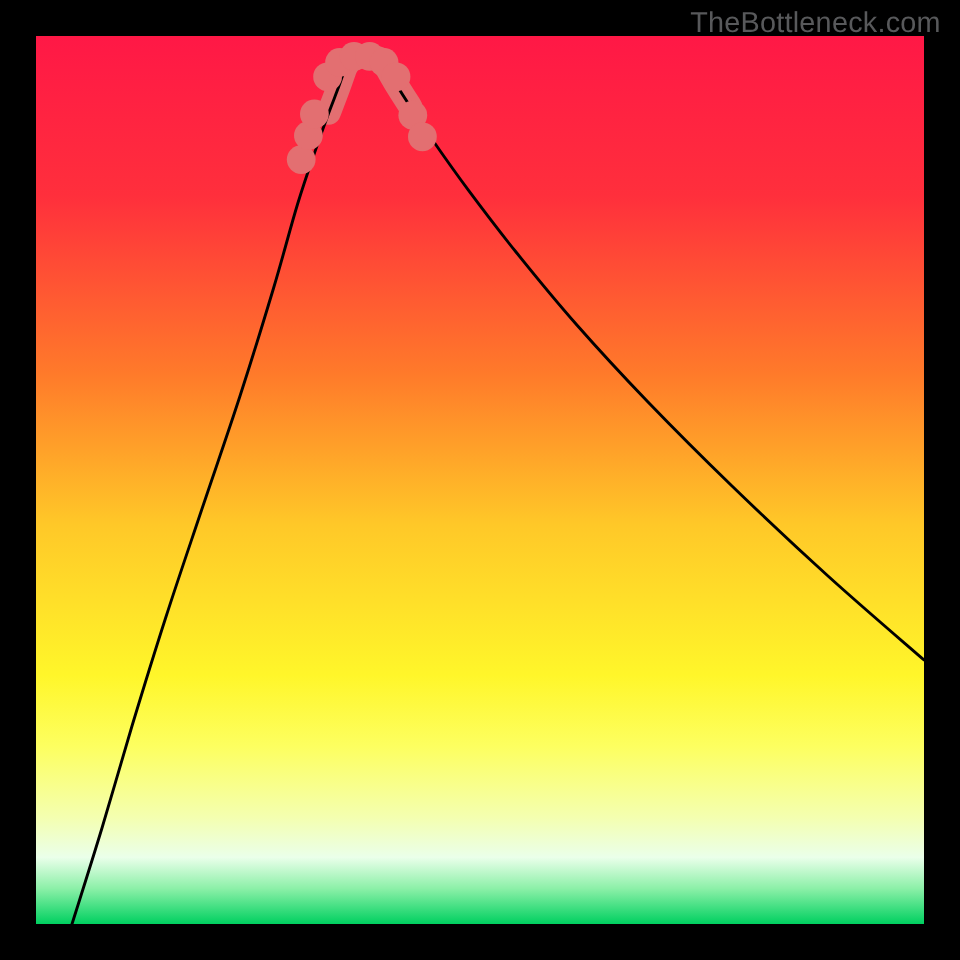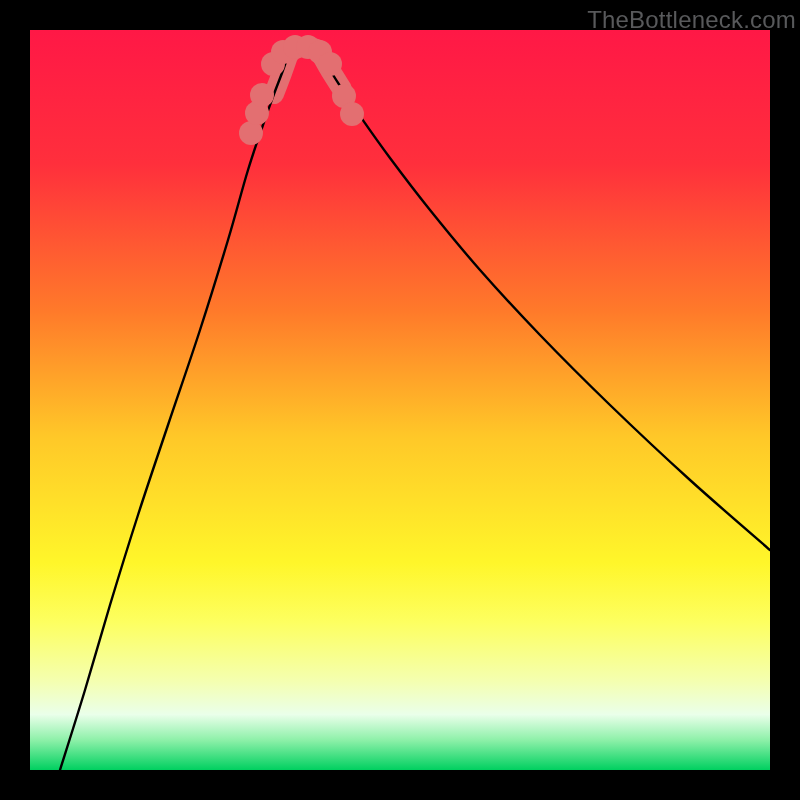--- a/index.html
+++ b/index.html
@@ -11,21 +11,21 @@
   }
   .frame {
     position: relative;
     width: 800px;
     height: 800px;
     background: #000;
   }
   .watermark {
     position: absolute;
     top: 6px;
-    right: 4px;
+    right: 16px;
     font-family: Arial, Helvetica, sans-serif;
     font-size: 24px;
     font-weight: 500;
     color: #58595b;
     letter-spacing: 0.2px;
   }
   .plot {
     position: absolute;
     top: 30px;
     left: 30px;

